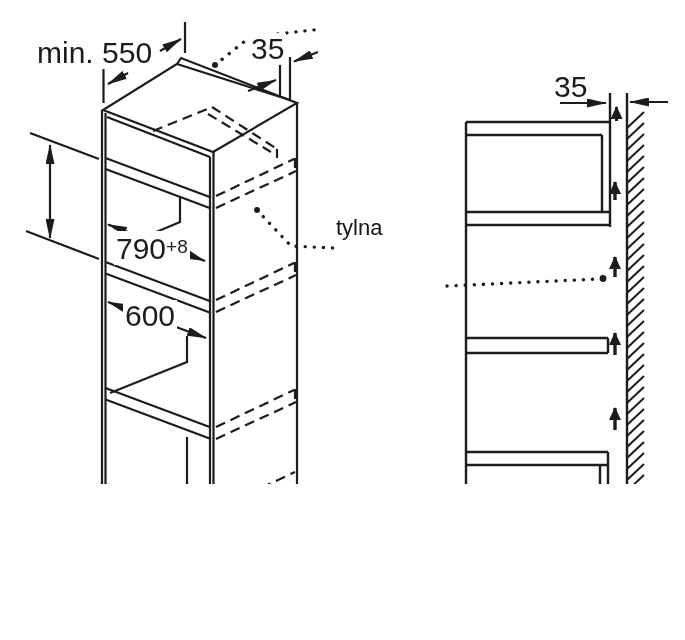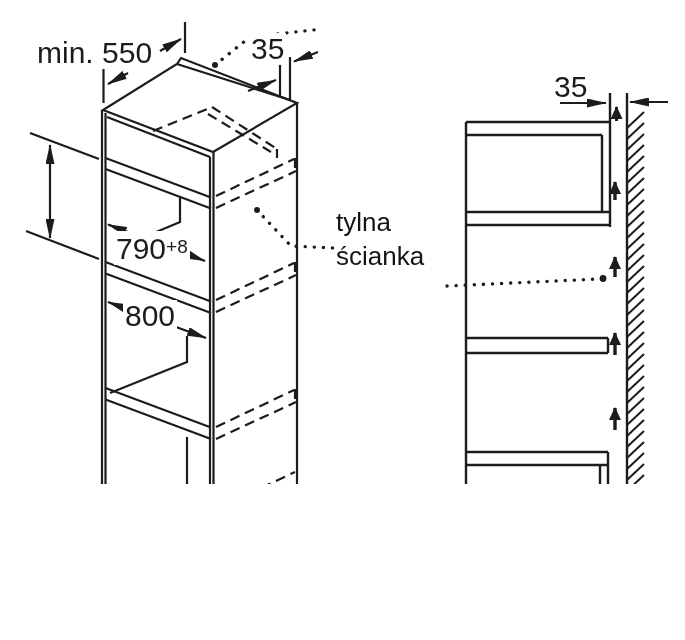--- a/index.html
+++ b/index.html
@@ -7,22 +7,22 @@
     position:relative;width:685px;height:484px;background:#ffffff;overflow:hidden;
     font-family:"Liberation Sans", sans-serif;color:#1c1c1c;
   }
   #linework{position:absolute;left:0;top:0;}
   .dimlabel{
     position:absolute;font-size:30px;line-height:32px;color:#1c1c1c;
     background:#ffffff;padding:0 2px;white-space:nowrap;
   }
   .dimlabel sup{font-size:19px;vertical-align:6px;letter-spacing:0;}
   #note{
-    position:absolute;left:336px;top:205px;font-size:26px;line-height:34px;
-    color:#141414;white-space:nowrap;
+    position:absolute;left:336px;top:211px;font-size:22px;line-height:34px;
+    color:#141414;white-space:nowrap;text-align:center;
   }
   #note span{display:block;}
   #brand-text{
     position:absolute;left:549px;top:583px;font-size:33px;font-weight:bold;
     letter-spacing:-1px;color:#5e8ed8;white-space:nowrap;
   }
 </style>
 </head>
 <body>
 
@@ -182,24 +182,23 @@
     </g>
   </svg>
 
   <div class="dimlabel" style="left:35px;top:37px;">min. 550</div>
 
   <div class="dimlabel" style="left:249px;top:33px;">35</div>
 
 
   <div class="dimlabel" style="left:114px;top:231px;"><span>790</span><sup>+8</sup></div>
 
-  <div class="dimlabel" style="left:123px;top:300px;">800</div>
+  <div class="dimlabel" style="left:123px;top:300px;">600</div>
 
   <div class="dimlabel" style="left:552px;top:71px;background:transparent;">35</div>
 
   <div id="note">
     <span>tylna</span>
-    <span>ścianka</span>
   </div>
 
   <div id="brand-text">TimeShop</div>
 
 </div>
 
 </body></html>

